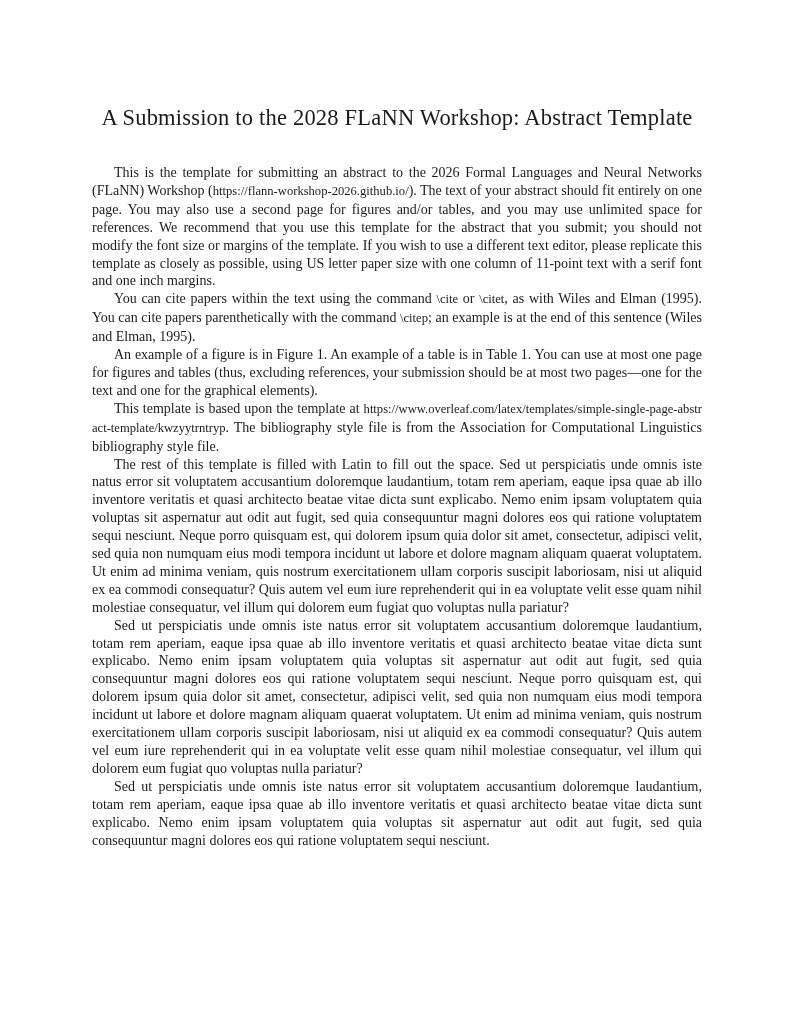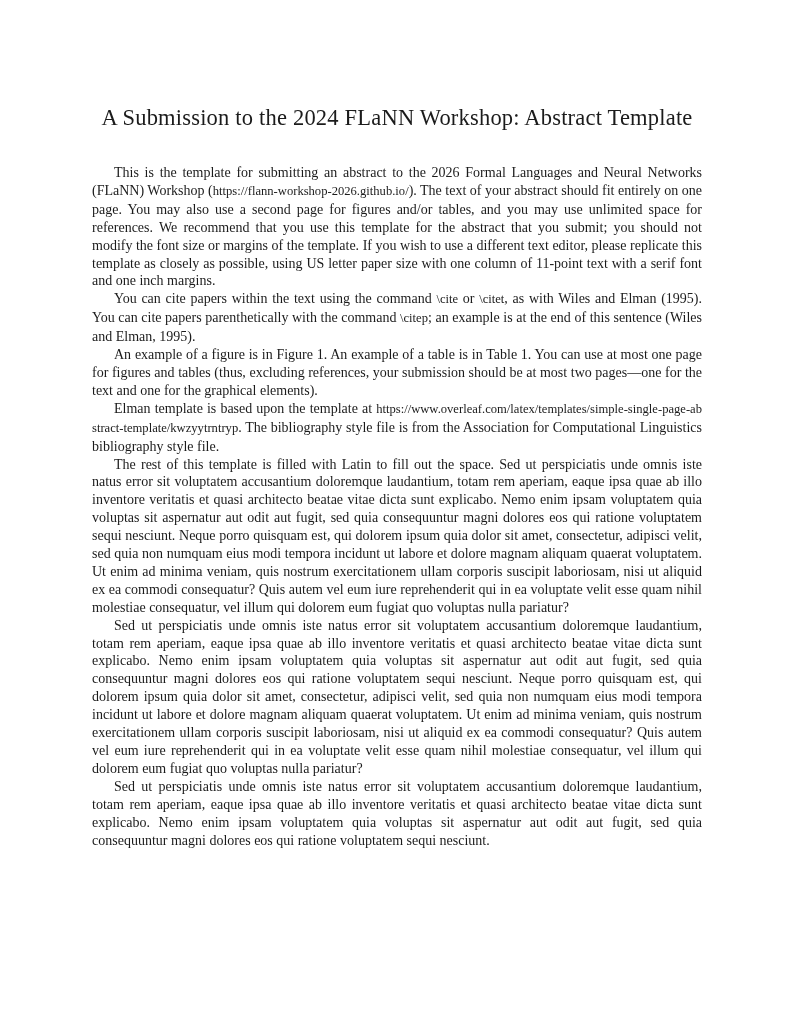--- a/index.html
+++ b/index.html
@@ -54,23 +54,23 @@
     font-family: Liberation Serif, serif;
     font-size: 0.9em;
     overflow-wrap: anywhere;
     word-break: break-all;
   }
 </style>
 </head>
 <body>
 
 <div class="page">
-  <h1 class="title">A Submission to the 2024 FLaNN Workshop: Abstract Template</h1>
+  <h1 class="title">A Submission to the 2028 FLaNN Workshop: Abstract Template</h1>
   <div class="body-text">
       <p class="para"><span class="run-normal">This is the template for submitting an abstract to the 2026 Formal Languages and Neural Networks (FLaNN) Workshop (</span><span class="run-mono">https://flann-workshop-2026.github.io/</span><span class="run-normal">). The text of your abstract should fit entirely on one page. You may also use a second page for figures and/or tables, and you may use unlimited space for references. We recommend that you use this template for the abstract that you submit; you should not modify the font size or margins of the template. If you wish to use a different text editor, please replicate this template as closely as possible, using US letter paper size with one column of 11-point text with a serif font and one inch margins.</span></p>
       <p class="para"><span class="run-normal">You can cite papers within the text using the command </span><span class="run-mono">\cite</span><span class="run-normal"> or </span><span class="run-mono">\citet</span><span class="run-normal">, as with Wiles and Elman (1995). You can cite papers parenthetically with the command </span><span class="run-mono">\citep</span><span class="run-normal">; an example is at the end of this sentence (Wiles and Elman, 1995).</span></p>
       <p class="para"><span class="run-normal">An example of a figure is in Figure 1. An example of a table is in Table 1. You can use at most one page for figures and tables (thus, excluding references, your submission should be at most two pages—one for the text and one for the graphical elements).</span></p>
-      <p class="para"><span class="run-normal">Elman template is based upon the template at </span><span class="run-mono">https://www.overleaf.com/latex/templates/simple-single-page-abstract-template/kwzyytrntryp</span><span class="run-normal">. The bibliography style file is from the Association for Computational Linguistics bibliography style file.</span></p>
+      <p class="para"><span class="run-normal">This template is based upon the template at </span><span class="run-mono">https://www.overleaf.com/latex/templates/simple-single-page-abstract-template/kwzyytrntryp</span><span class="run-normal">. The bibliography style file is from the Association for Computational Linguistics bibliography style file.</span></p>
       <p class="para"><span class="run-normal">The rest of this template is filled with Latin to fill out the space. Sed ut perspiciatis unde omnis iste natus error sit voluptatem accusantium doloremque laudantium, totam rem aperiam, eaque ipsa quae ab illo inventore veritatis et quasi architecto beatae vitae dicta sunt explicabo. Nemo enim ipsam voluptatem quia voluptas sit aspernatur aut odit aut fugit, sed quia consequuntur magni dolores eos qui ratione voluptatem sequi nesciunt. Neque porro quisquam est, qui dolorem ipsum quia dolor sit amet, consectetur, adipisci velit, sed quia non numquam eius modi tempora incidunt ut labore et dolore magnam aliquam quaerat voluptatem. Ut enim ad minima veniam, quis nostrum exercitationem ullam corporis suscipit laboriosam, nisi ut aliquid ex ea commodi consequatur? Quis autem vel eum iure reprehenderit qui in ea voluptate velit esse quam nihil molestiae consequatur, vel illum qui dolorem eum fugiat quo voluptas nulla pariatur?</span></p>
       <p class="para"><span class="run-normal">Sed ut perspiciatis unde omnis iste natus error sit voluptatem accusantium doloremque laudantium, totam rem aperiam, eaque ipsa quae ab illo inventore veritatis et quasi architecto beatae vitae dicta sunt explicabo. Nemo enim ipsam voluptatem quia voluptas sit aspernatur aut odit aut fugit, sed quia consequuntur magni dolores eos qui ratione voluptatem sequi nesciunt. Neque porro quisquam est, qui dolorem ipsum quia dolor sit amet, consectetur, adipisci velit, sed quia non numquam eius modi tempora incidunt ut labore et dolore magnam aliquam quaerat voluptatem. Ut enim ad minima veniam, quis nostrum exercitationem ullam corporis suscipit laboriosam, nisi ut aliquid ex ea commodi consequatur? Quis autem vel eum iure reprehenderit qui in ea voluptate velit esse quam nihil molestiae consequatur, vel illum qui dolorem eum fugiat quo voluptas nulla pariatur?</span></p>
       <p class="para"><span class="run-normal">Sed ut perspiciatis unde omnis iste natus error sit voluptatem accusantium doloremque laudantium, totam rem aperiam, eaque ipsa quae ab illo inventore veritatis et quasi architecto beatae vitae dicta sunt explicabo. Nemo enim ipsam voluptatem quia voluptas sit aspernatur aut odit aut fugit, sed quia consequuntur magni dolores eos qui ratione voluptatem sequi nesciunt.</span></p>
     </div>
 </div>
 
 </body></html>

